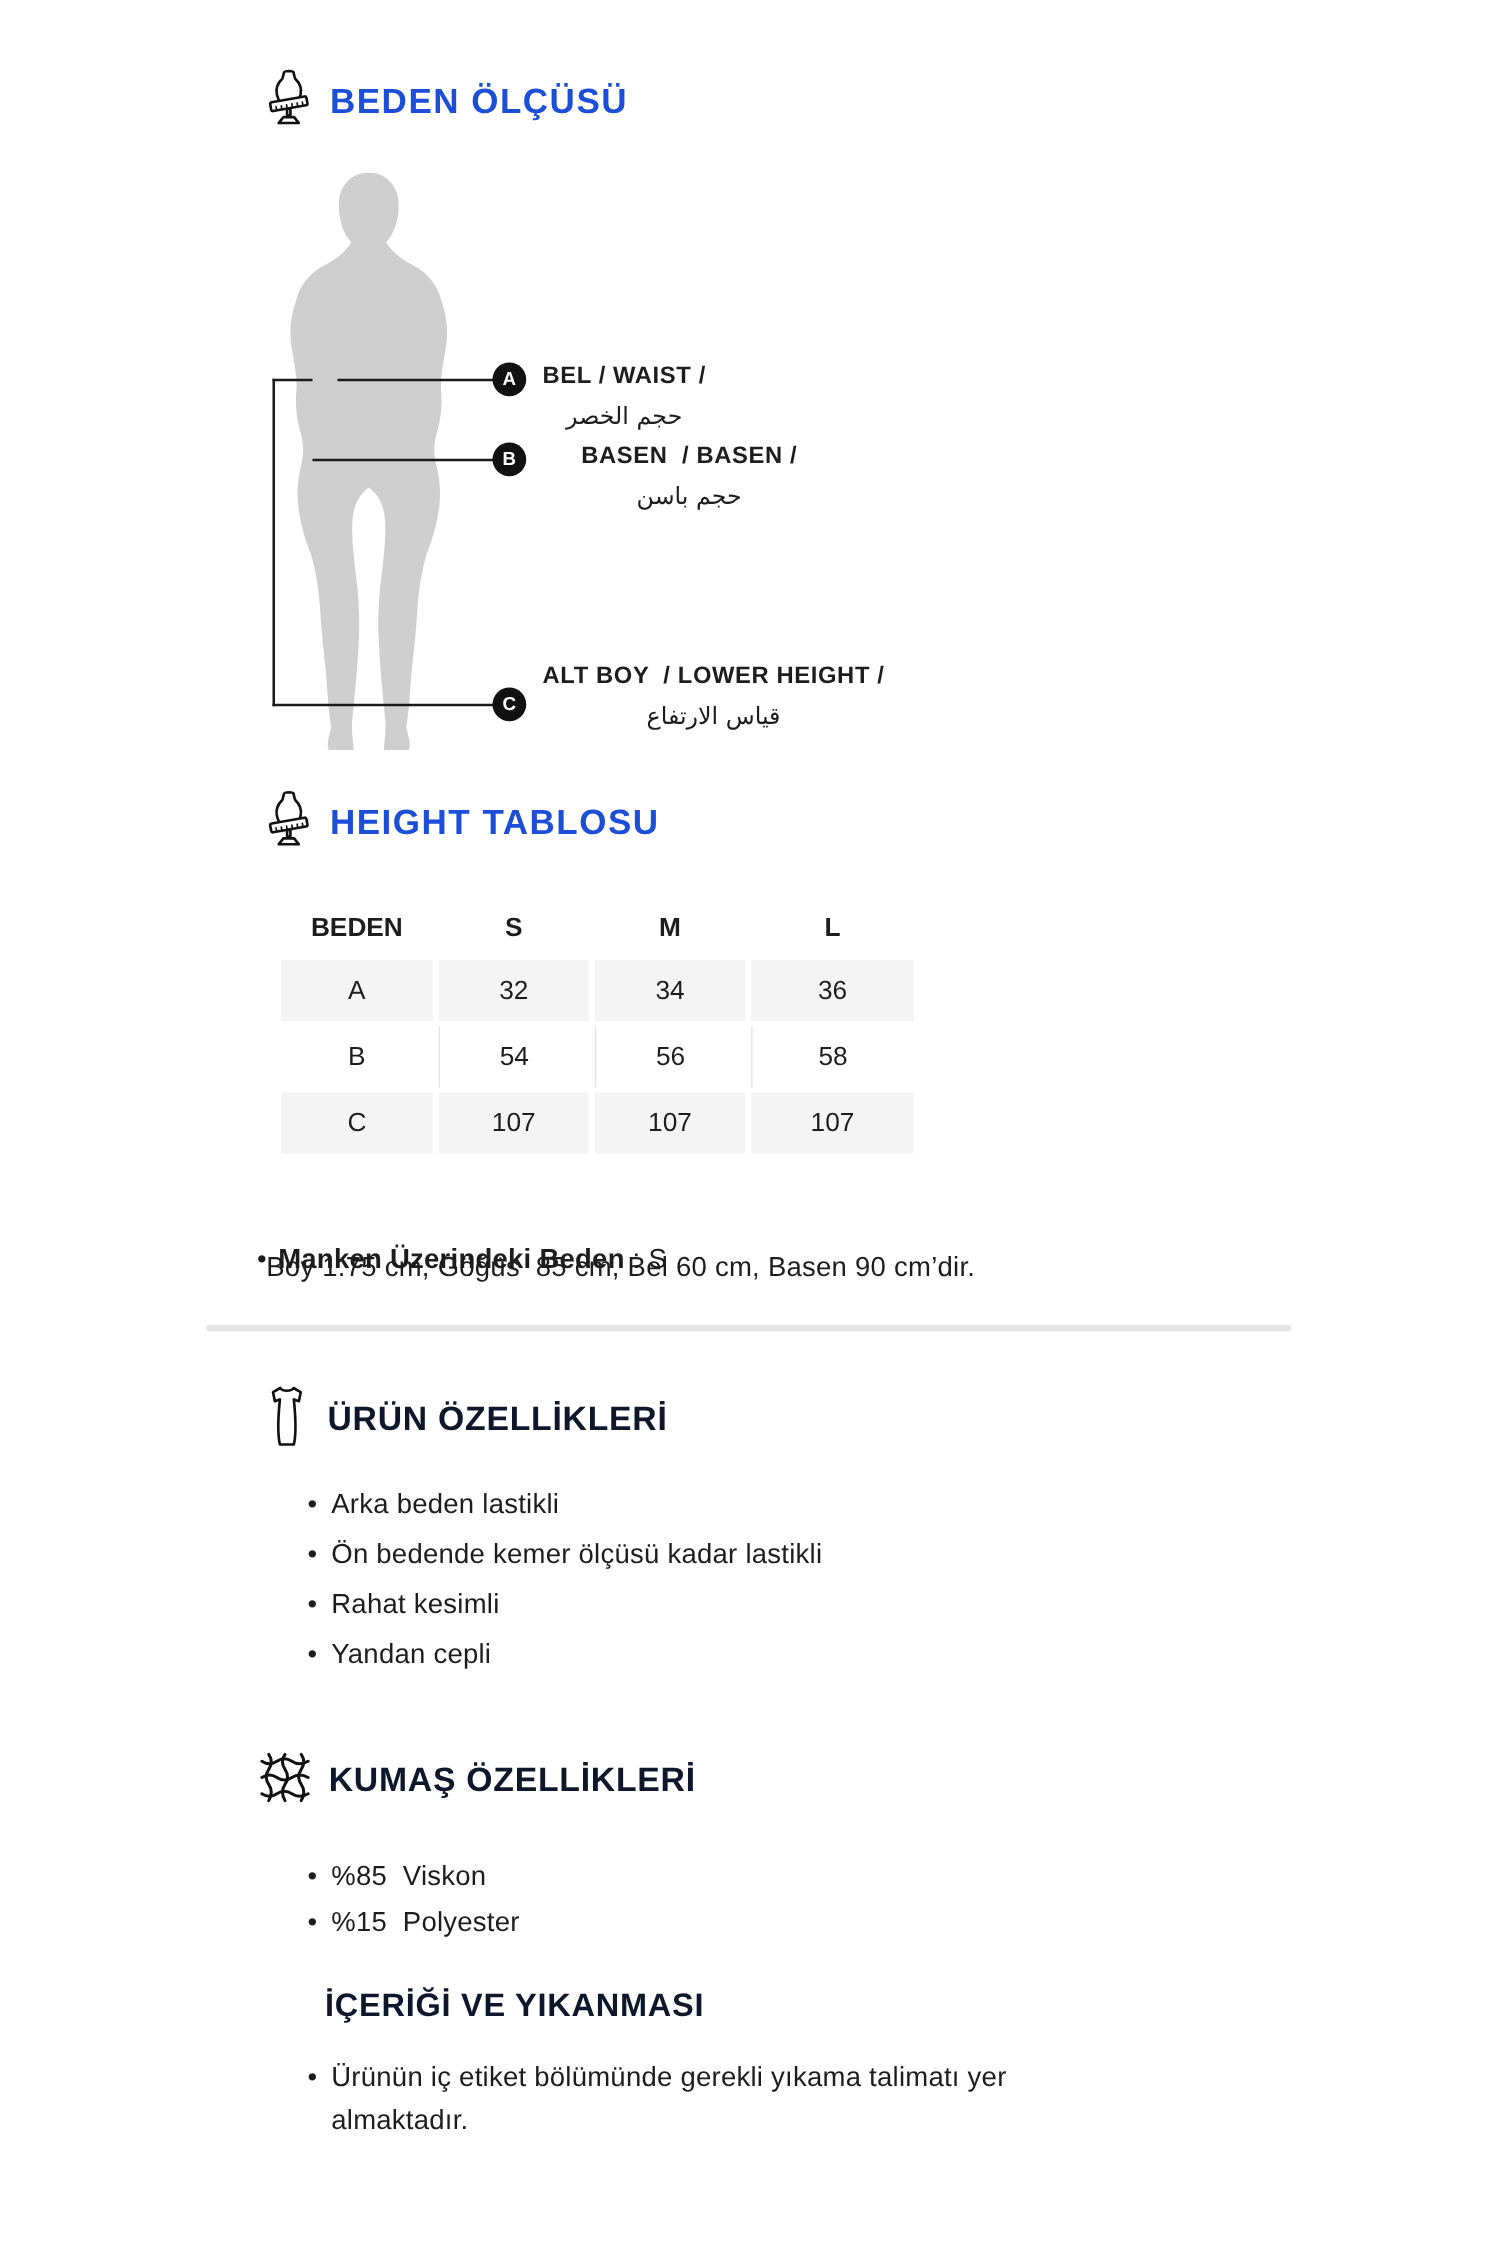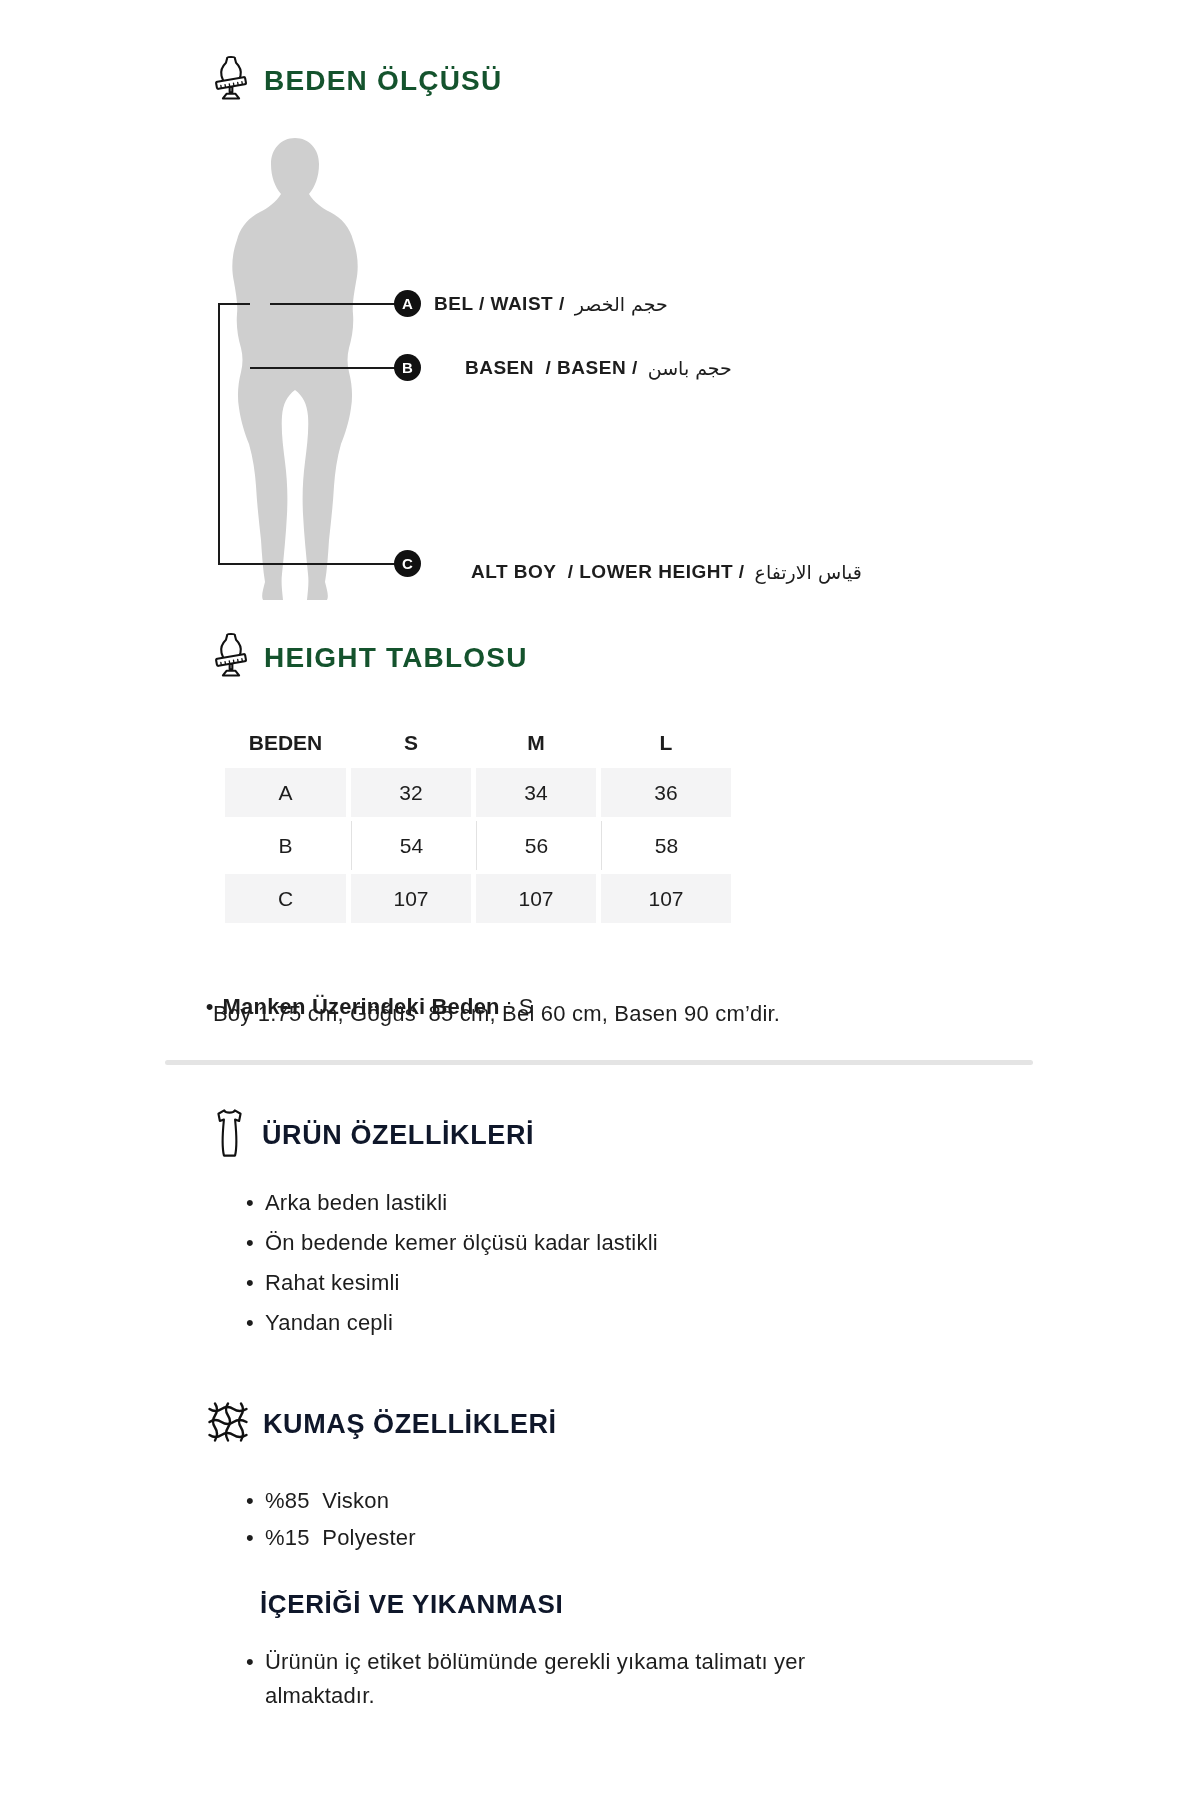--- a/index.html
+++ b/index.html
@@ -7,36 +7,36 @@
   body {
     width:1200px; height:1800px; position:relative;
     font-family:"Liberation Sans","DejaVu Sans",sans-serif;
     color:#1d1d1d;
   }
   .abs { position:absolute; }
 
   
   .sec-header { display:flex; align-items:center; gap:14px; }
   .sec-title {
-    font-size:28px; font-weight:bold; letter-spacing:1.2px; color:#14532d;
+    font-size:28px; font-weight:bold; letter-spacing:1.2px; color:#1d4ed8;
   }
   .sub-title {
     font-size:27px; font-weight:bold; letter-spacing:0.6px; color:#0f172a;
   }
 
   
   .silhouette { fill:#cfcfcf; }
   .mline { background:#1a1a1a; height:2px; }
   .vline  { background:#1a1a1a; width:2px; }
   .badge {
     width:27px; height:27px; border-radius:50%; background:#111111;
     color:#ffffff; font-size:15px; font-weight:bold; text-align:center;
     line-height:27px;
   }
-  .mlabel { display:flex; align-items:center; gap:10px; height:27px; }
+  .mlabel { display:flex; align-items:center; gap:10px; height:27px;flex-direction:column; }
   .mlabel .lat { font-size:19px; font-weight:bold; letter-spacing:0.5px; white-space:pre; }
   .mlabel .ar  { font-size:19px; letter-spacing:0; font-family:"DejaVu Sans",sans-serif; }
 
   
   .size-table {
     display:grid;
     grid-template-columns:121px 120px 120px 130px;
     column-gap:5px; row-gap:4px;
   }
   .size-table .cell {
@@ -121,21 +121,21 @@
   <span class="ar">حجم الخصر</span>
 </div>
 
 <div class="abs badge" style="left:394px; top:354px;">B</div>
 <div class="abs mlabel" style="left:434px; top:354px;margin-left:31px;">
   <span class="lat">BASEN  / BASEN /</span>
   <span class="ar">حجم باسن</span>
 </div>
 
 <div class="abs badge" style="left:394px; top:550px;">C</div>
-<div class="abs mlabel" style="left:434px; top:558px;margin-left:37px;">
+<div class="abs mlabel" style="left:434px; top:530px;">
   <span class="lat">ALT BOY  / LOWER HEIGHT /</span>
   <span class="ar">قياس الارتفاع</span>
 </div>
 
 <div class="abs sec-header" style="left:212px; top:632px;">
   <span>
     <svg width="38" height="47" viewBox="0 0 40 49">
       <path class="icon-stroke" d="M16,3 C16,1.4 24,1.4 24,3 L25.3,8 C29.4,12 31,17 30,21.5 C29.2,25 27.3,27.6 27.2,30.5 L12.8,30.5 C12.7,27.6 10.8,25 10,21.5 C9,17 10.6,12 14.7,8 Z"></path>
       <g transform="rotate(-10 20 29)">
         <rect class="icon-stroke" x="4.5" y="25.5" width="31" height="7.5" rx="1.5" style="fill:#ffffff"></rect>

